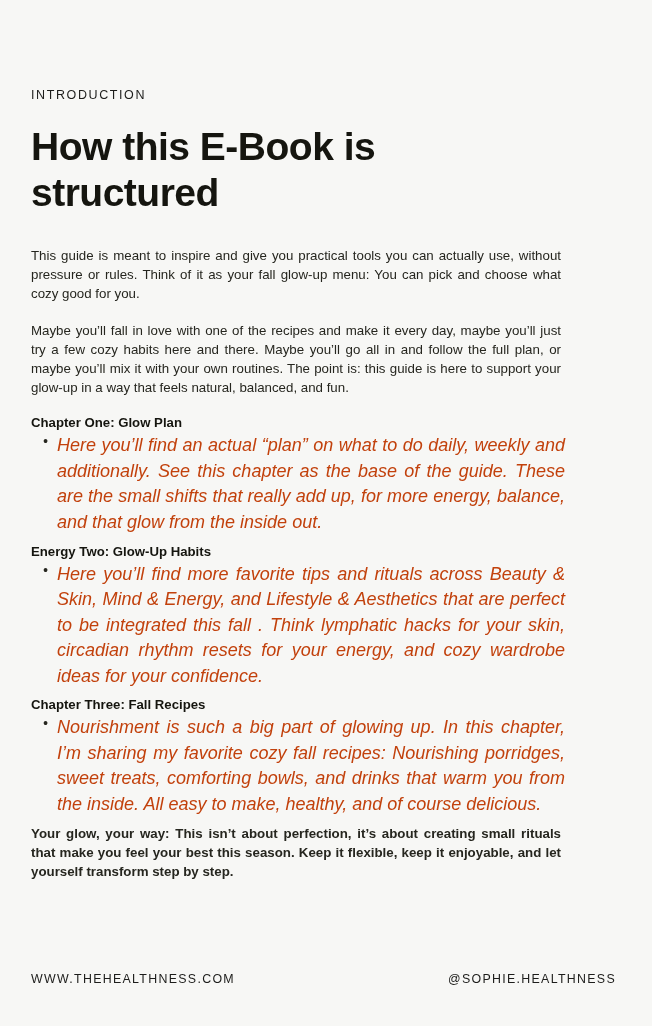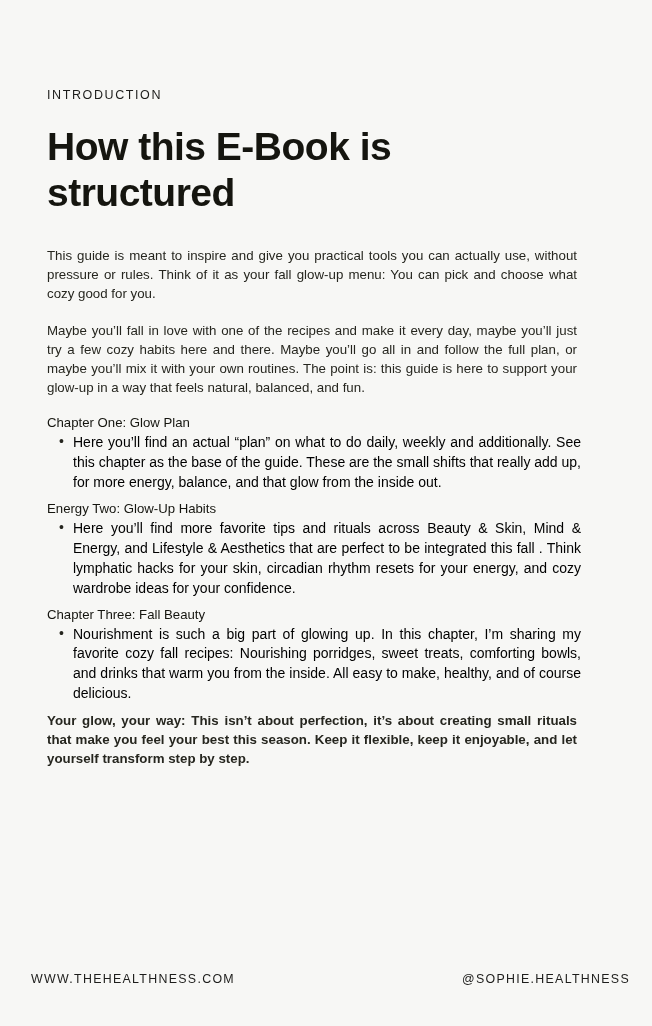--- a/index.html
+++ b/index.html
@@ -12,21 +12,21 @@
     background: #f7f7f5;
     font-family: "Liberation Sans", sans-serif;
     color: #1d1d1b;
     overflow: hidden;
   }
   .page {
     position: relative;
     width: 652px;
     height: 1026px;
     box-sizing: border-box;
-    padding: 88px 31px 0 47px;
+    padding: 88px 31px 0 31px;
     border-radius: 6px;
   }
   .eyebrow {
     font-size: 12.5px;
     letter-spacing: 1.6px;
     font-weight: 400;
     color: #1d1d1b;
     margin: 0 0 22px 0;
     text-transform: uppercase;
   }
@@ -48,54 +48,55 @@
     max-width: 530px;
   }
   p.body-text.last {
     margin-bottom: 0;
   }
   .chapter-block {
     margin-bottom: 2px;
   }
   .chapter-heading {
     font-size: 13.2px;
-    font-weight: 400;
+    font-weight: 700;
     margin: 0 0 3px 0;
     color: #15150f;
   }
   ul.chapter-list {
     margin: 0 0 8px 0;
     padding-left: 26px;
     list-style: none;
   }
   ul.chapter-list li {
     position: relative;
-    font-size: 14px;
+    font-size: 18px;
     line-height: 1.42;
     text-align: justify;
-    color: #000000;
+    color: #c2410c;
     max-width: 508px;
     padding-left: 0;
+    font-style: italic;
   }
   ul.chapter-list li::before {
     content: "•";
     position: absolute;
     left: -14px;
     top: -1px;
     font-size: 14px;
     color: #26261f;
   }
   .closing {
     margin-top: 20px;
     font-weight: bold;
   }
   .footer {
     position: absolute;
     left: 31px;
-    right: 22px;
+    right: 36px;
     bottom: 40px;
     display: flex;
     justify-content: space-between;
     align-items: center;
     font-size: 12.4px;
     letter-spacing: 1.3px;
     color: #1d1d1b;
   }
   .footer span {
     text-transform: uppercase;
@@ -121,21 +122,21 @@
   </div>
 
   <div class="chapter-block">
     <div class="chapter-heading">Energy Two: Glow-Up Habits</div>
     <ul class="chapter-list">
       <li>Here you’ll find more favorite tips and rituals across Beauty &amp; Skin, Mind &amp; Energy, and Lifestyle &amp; Aesthetics that are perfect to be integrated this fall . Think lymphatic hacks for your skin, circadian rhythm resets for your energy, and cozy wardrobe ideas for your confidence.</li>
     </ul>
   </div>
 
   <div class="chapter-block">
-    <div class="chapter-heading">Chapter Three: Fall Beauty</div>
+    <div class="chapter-heading">Chapter Three: Fall Recipes</div>
     <ul class="chapter-list">
       <li>Nourishment is such a big part of glowing up. In this chapter, I’m sharing my favorite cozy fall recipes: Nourishing porridges, sweet treats, comforting bowls, and drinks that warm you from the inside. All easy to make, healthy, and of course delicious.</li>
     </ul>
   </div>
 
   <p class="body-text last closing">Your glow, your way: This isn’t about perfection, it’s about creating small rituals that make you feel your best this season. Keep it flexible, keep it enjoyable, and let yourself transform step by step.</p>
 
   <div class="footer">
     <span>WWW.THEHEALTHNESS.COM</span>
     <span>@SOPHIE.HEALTHNESS</span>

